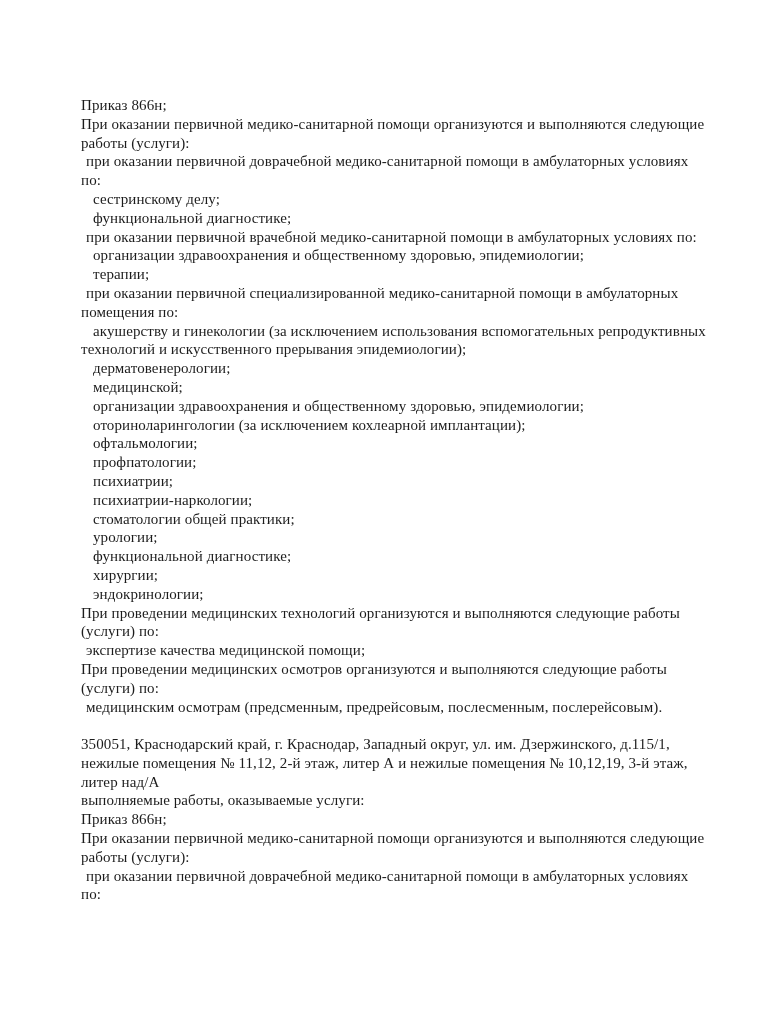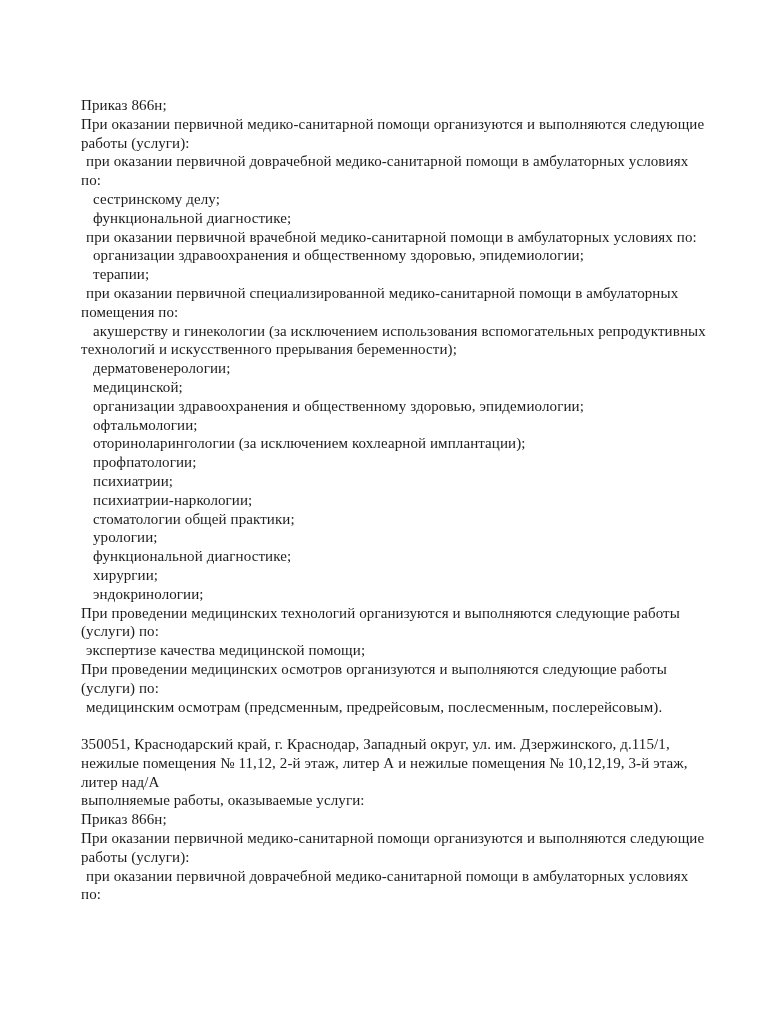--- a/index.html
+++ b/index.html
@@ -46,26 +46,26 @@
       <div class="line ind-1">при оказании первичной доврачебной медико-санитарной помощи в амбулаторных условиях</div>
       <div class="line">по:</div>
       <div class="line ind-2">сестринскому делу;</div>
       <div class="line ind-2">функциональной диагностике;</div>
       <div class="line ind-1">при оказании первичной врачебной медико-санитарной помощи в амбулаторных условиях по:</div>
       <div class="line ind-2">организации здравоохранения и общественному здоровью, эпидемиологии;</div>
       <div class="line ind-2">терапии;</div>
       <div class="line ind-1">при оказании первичной специализированной медико-санитарной помощи в амбулаторных</div>
       <div class="line">помещения по:</div>
       <div class="line ind-2">акушерству и гинекологии (за исключением использования вспомогательных репродуктивных</div>
-      <div class="line">технологий и искусственного прерывания беременности);</div>
+      <div class="line">технологий и искусственного прерывания эпидемиологии);</div>
       <div class="line ind-2">дерматовенерологии;</div>
       <div class="line ind-2">медицинской;</div>
       <div class="line ind-2">организации здравоохранения и общественному здоровью, эпидемиологии;</div>
+      <div class="line ind-2">оториноларингологии (за исключением кохлеарной имплантации);</div>
       <div class="line ind-2">офтальмологии;</div>
-      <div class="line ind-2">оториноларингологии (за исключением кохлеарной имплантации);</div>
       <div class="line ind-2">профпатологии;</div>
       <div class="line ind-2">психиатрии;</div>
       <div class="line ind-2">психиатрии-наркологии;</div>
       <div class="line ind-2">стоматологии общей практики;</div>
       <div class="line ind-2">урологии;</div>
       <div class="line ind-2">функциональной диагностике;</div>
       <div class="line ind-2">хирургии;</div>
       <div class="line ind-2">эндокринологии;</div>
       <div class="line">При проведении медицинских технологий организуются и выполняются следующие работы</div>
       <div class="line">(услуги) по:</div>

